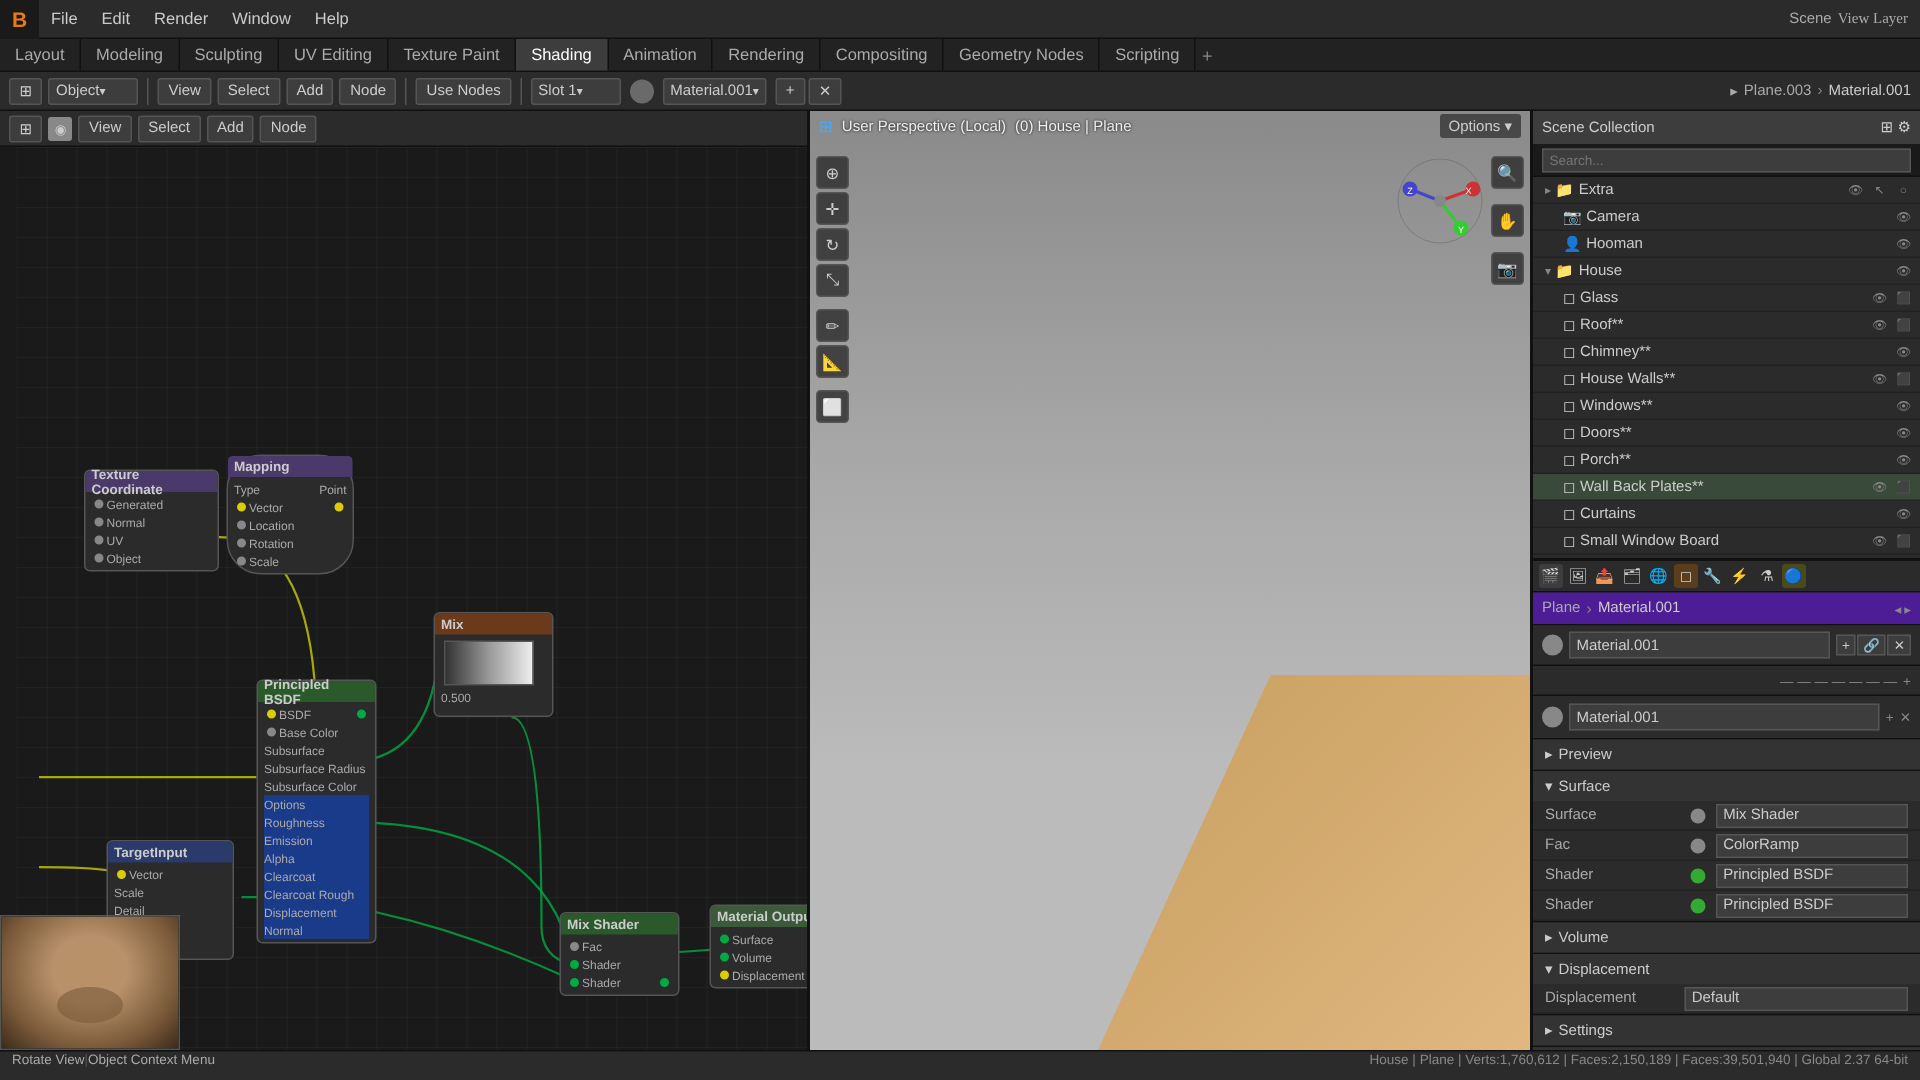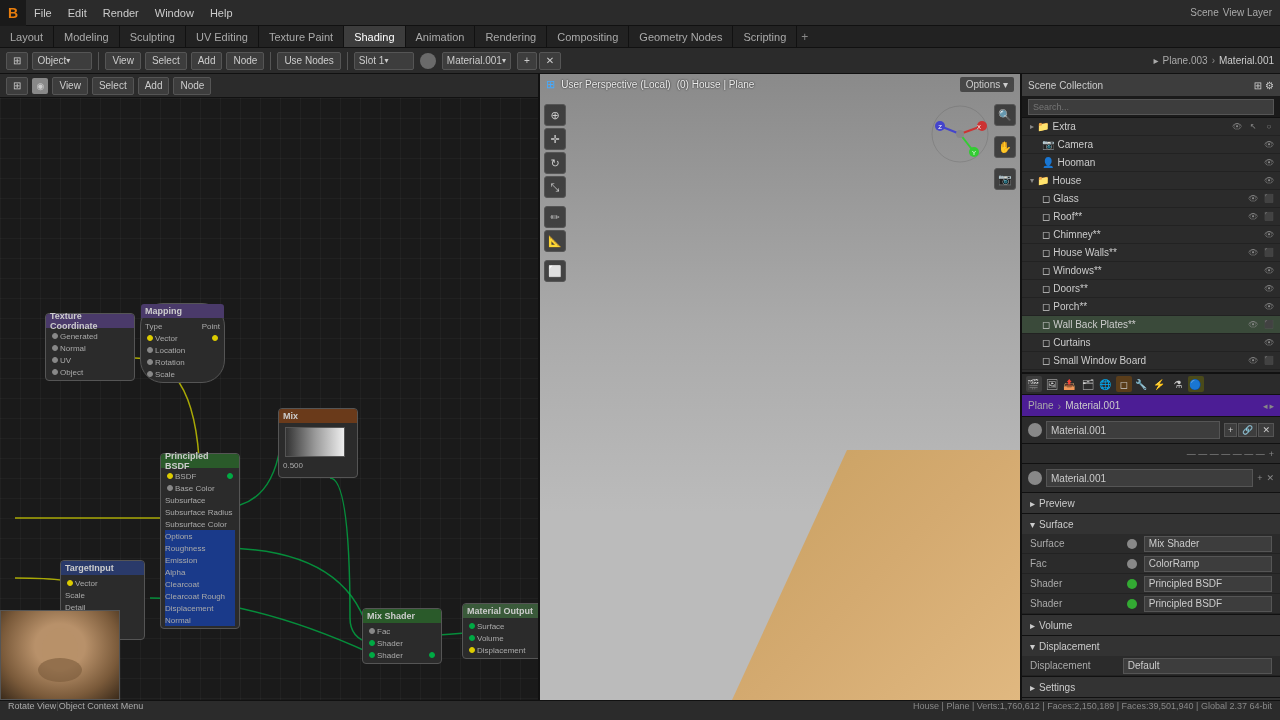--- a/index.html
+++ b/index.html
@@ -144,20 +144,21 @@
     
     .node-canvas {
       width: 100%;
       height: calc(100% - 24px);
       position: relative;
       background: #1a1a1a;
       background-image: 
         linear-gradient(rgba(255,255,255,0.03) 1px, transparent 1px),
         linear-gradient(90deg, rgba(255,255,255,0.03) 1px, transparent 1px);
       background-size: 20px 20px;
+      margin-left: 11px;
     }
 
     
     .node {
       position: absolute;
       background: #2b2b2b;
       border: 1px solid #555;
       border-radius: 4px;
       min-width: 80px;
       font-size: 9px;
@@ -492,21 +493,21 @@
   </div>
   <div class="top-menu-items">
     <div class="top-menu-item">File</div>
     <div class="top-menu-item">Edit</div>
     <div class="top-menu-item">Render</div>
     <div class="top-menu-item">Window</div>
     <div class="top-menu-item">Help</div>
   </div>
   <div style="margin-left:auto; display:flex; align-items:center; gap:4px; padding-right:8px;">
     <span style="font-size:10px; color:#aaa;">Scene</span>
-    <span style="font-size:10px; color:#aaa;">View Layer</span>
+    <span style="font-size:10px; color:#aaa;font-family:Liberation Serif, serif;">View Layer</span>
   </div>
 </div>
 
 <div id="workspace-tabs">
   <div class="ws-tab">Layout</div>
   <div class="ws-tab">Modeling</div>
   <div class="ws-tab">Sculpting</div>
   <div class="ws-tab">UV Editing</div>
   <div class="ws-tab">Texture Paint</div>
   <div class="ws-tab active">Shading</div>

